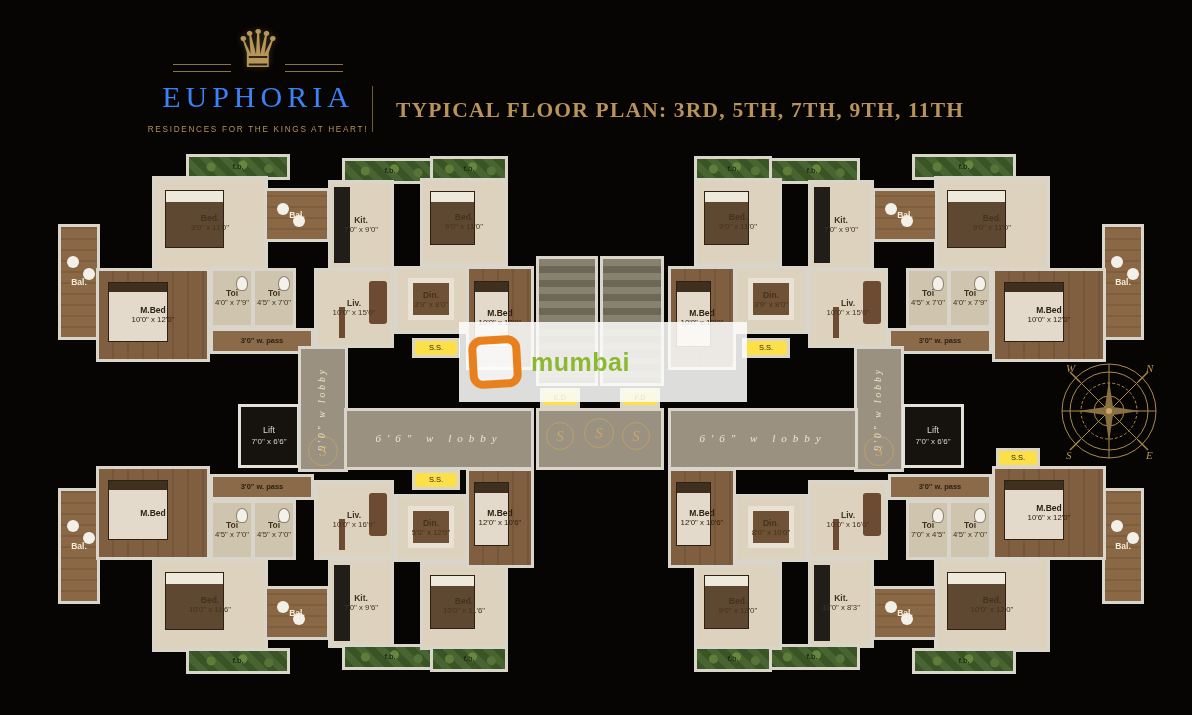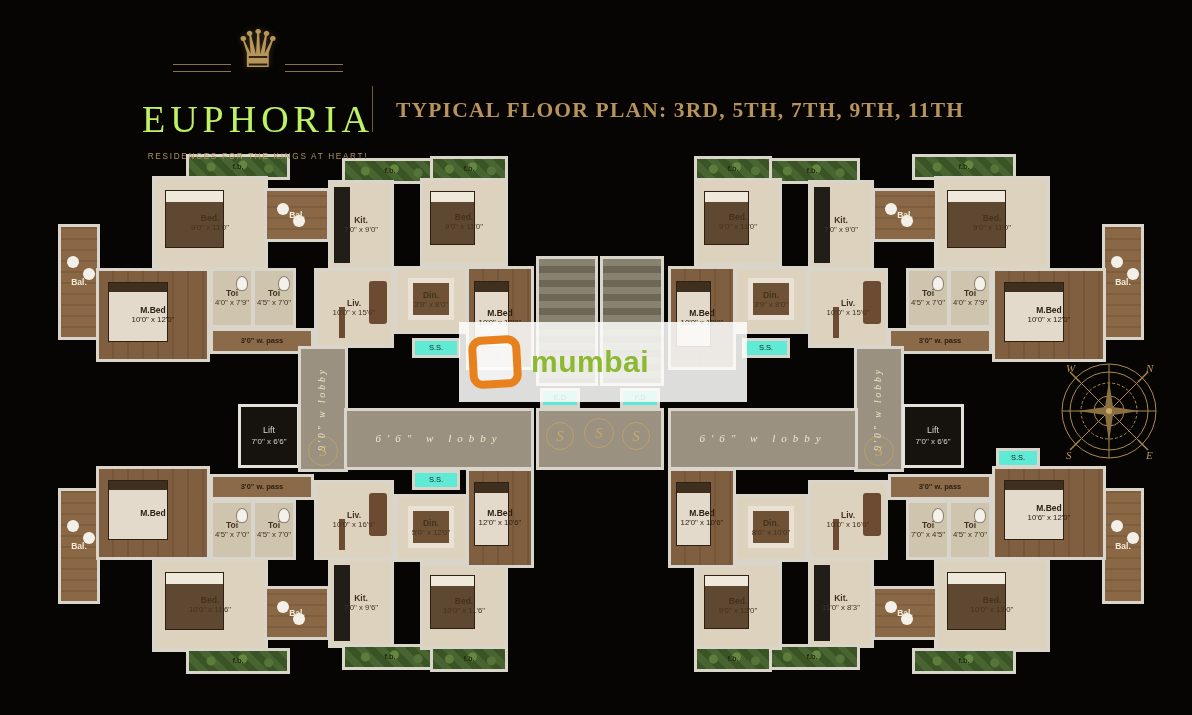--- a/index.html
+++ b/index.html
@@ -3,21 +3,21 @@
 <meta charset="utf-8">
 <style>
   html,body{margin:0;padding:0;background:#000;}
   .stage{position:relative;width:1192px;height:715px;background:#060504;overflow:hidden;
          font-family:"Liberation Sans",sans-serif;}
   
   .brand{position:absolute;left:128px;top:14px;width:260px;text-align:center;}
   .crown-row{display:flex;align-items:flex-end;justify-content:center;gap:4px;height:64px;}
   .crown-line{width:58px;height:6px;border-top:1px solid #8a734a;border-bottom:1px solid #8a734a;margin-bottom:6px;}
   .crown{font-size:52px;line-height:58px;color:#b8965a;text-shadow:0 0 6px rgba(184,150,90,.35);}
-  .brand-name{font-family:"Liberation Serif",serif;font-size:38px;letter-spacing:5px;color:#bef264;margin-top:19px;}
+  .brand-name{font-family:"Liberation Serif",serif;font-size:30px;letter-spacing:5px;color:#3b82f6;margin-top:2px;}
   .brand-tagline{font-size:8.2px;letter-spacing:1.7px;color:#b2925c;margin-top:11px;}
   .divider{position:absolute;left:372px;top:86px;width:1px;height:46px;background:#6e5c3a;}
   .page-title{position:absolute;left:392px;top:94px;margin:4px;font-family:"Liberation Serif",serif;
               font-weight:bold;font-size:21.5px;letter-spacing:1.2px;color:#b8935a;}
   
   .plan{position:absolute;left:0;top:0;width:1192px;height:659px;}
   .room{position:absolute;box-sizing:border-box;outline:3px solid #d9d5ca;outline-offset:-1px;
         border:1px solid rgba(42,36,28,.55);display:flex;flex-direction:column;align-items:center;
         justify-content:center;overflow:hidden;text-align:center;}
   .rn{font-size:8.5px;font-weight:bold;position:relative;z-index:2;line-height:1.25;}
@@ -30,21 +30,21 @@
   .k-green .rn{font-size:7.5px;}
   .k-pass{background:#8a6a48;color:#2d2114;}
   .k-pass .rn{font-size:7.5px;font-weight:bold;}
   .k-corridor-h,.k-corridor-v,.k-lobby{background:#9b9180;color:#efe5c8;}
   .k-corridor-h .rn{font-family:"Liberation Serif",serif;font-weight:normal;font-size:11px;letter-spacing:6px;font-style:italic;}
   .k-corridor-v .rn{font-family:"Liberation Serif",serif;font-weight:normal;font-size:9.5px;letter-spacing:3px;font-style:italic;
                     writing-mode:vertical-rl;transform:rotate(180deg);}
   .k-lift{background:#16130f;color:#d6d2c8;outline-color:#e4e1da;}
   .k-lift .rn{font-size:9px;font-weight:normal;}
   .k-lift .rd{font-size:8px;}
-  .k-duct{background:#5eead4;color:#26231f;}
+  .k-duct{background:#fde047;color:#26231f;}
   .k-duct .rn{font-size:7.5px;font-weight:normal;}
   .k-stair{background:repeating-linear-gradient(180deg,#87816f 0 7px,#6d6757 7px 14px);}
   .k-swirl{background:none;outline:none;border:1.5px solid rgba(197,166,101,.75);border-radius:50%;
            color:#c8a867;}
   .k-swirl .rn{font-family:"Liberation Serif",serif;font-style:italic;font-weight:normal;font-size:15px;}
   
   .f-mbed::before{content:"";position:absolute;left:8%;top:12%;width:54%;height:66%;z-index:1;
                   background:linear-gradient(180deg,#3e2f1e 0 16%,#e3dacb 16%);border:1px solid #2c2114;}
   .f-bed::before{content:"";position:absolute;left:9%;top:12%;width:52%;height:64%;z-index:1;
                  background:linear-gradient(180deg,#efe9db 0 20%,#5f4831 20%);border:1px solid #2c2114;}
@@ -61,21 +61,21 @@
                    background:radial-gradient(circle at 22% 50%,#5d7e3a 0 4px,transparent 5px),
                               radial-gradient(circle at 55% 38%,#66873f 0 4px,transparent 5px),
                               radial-gradient(circle at 82% 60%,#55743a 0 4px,transparent 5px);}
   
   .watermark{position:absolute;left:459px;top:322px;width:288px;height:80px;z-index:50;
              background:rgba(252,252,249,.88);display:flex;align-items:center;gap:10px;
              padding:6px 10px;box-sizing:border-box;}
   .wm-icon{width:52px;height:52px;border:8px solid #e8811d;border-radius:13px;box-sizing:border-box;
            transform:rotate(-3deg);background:rgba(255,255,255,.6);}
   .wm-text{display:flex;flex-direction:column;line-height:1;}
-  .wm-line1{font-size:30px;font-weight:bold;color:#8cb832;letter-spacing:.5px;}
+  .wm-line1{font-size:25px;font-weight:bold;color:#8cb832;letter-spacing:.5px;}
   .wm-line2{font-size:22.5px;font-weight:bold;color:#232e5f;margin-top:2px;}
   .wm-suffix{font-size:12px;font-weight:bold;color:#232e5f;}
   
   .compass{position:absolute;left:1056px;top:358px;z-index:40;}
   .compass text{font-family:"Liberation Serif",serif;font-size:11px;fill:#b59454;font-style:italic;}
 </style>
 </head>
 <body>
 
 <div class="stage">

